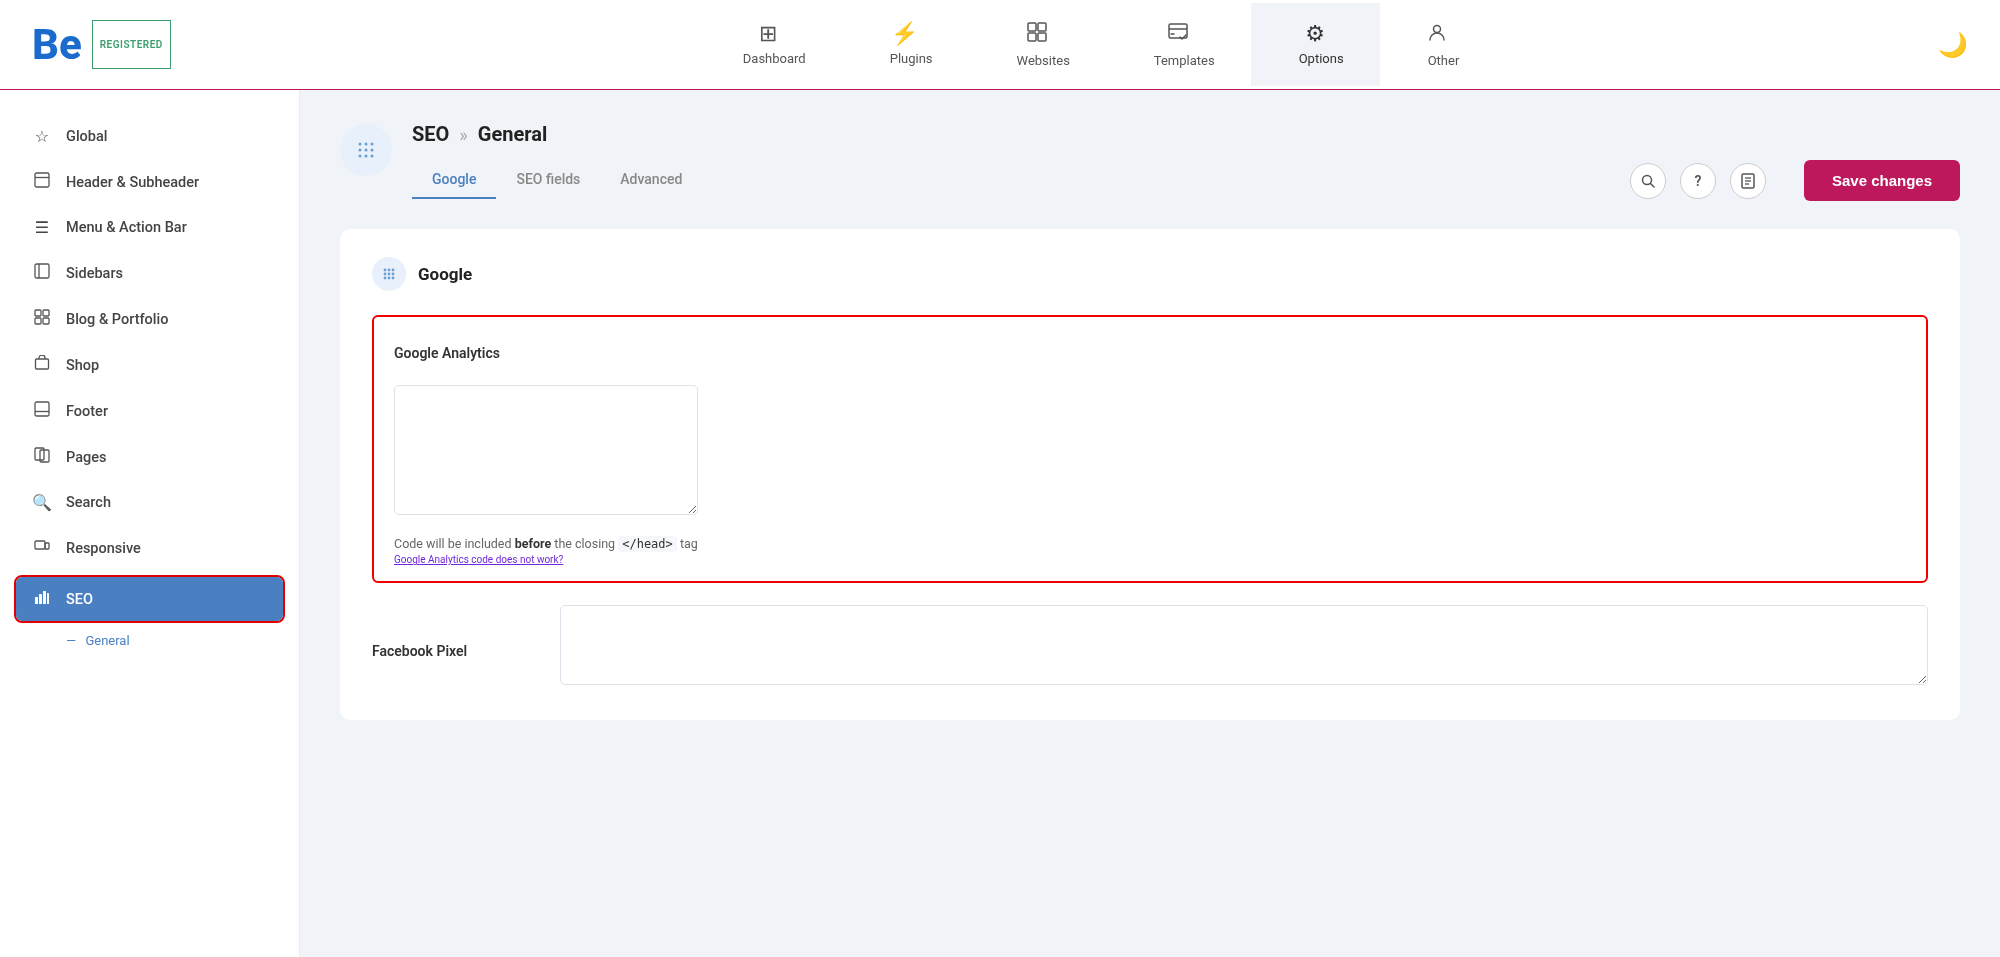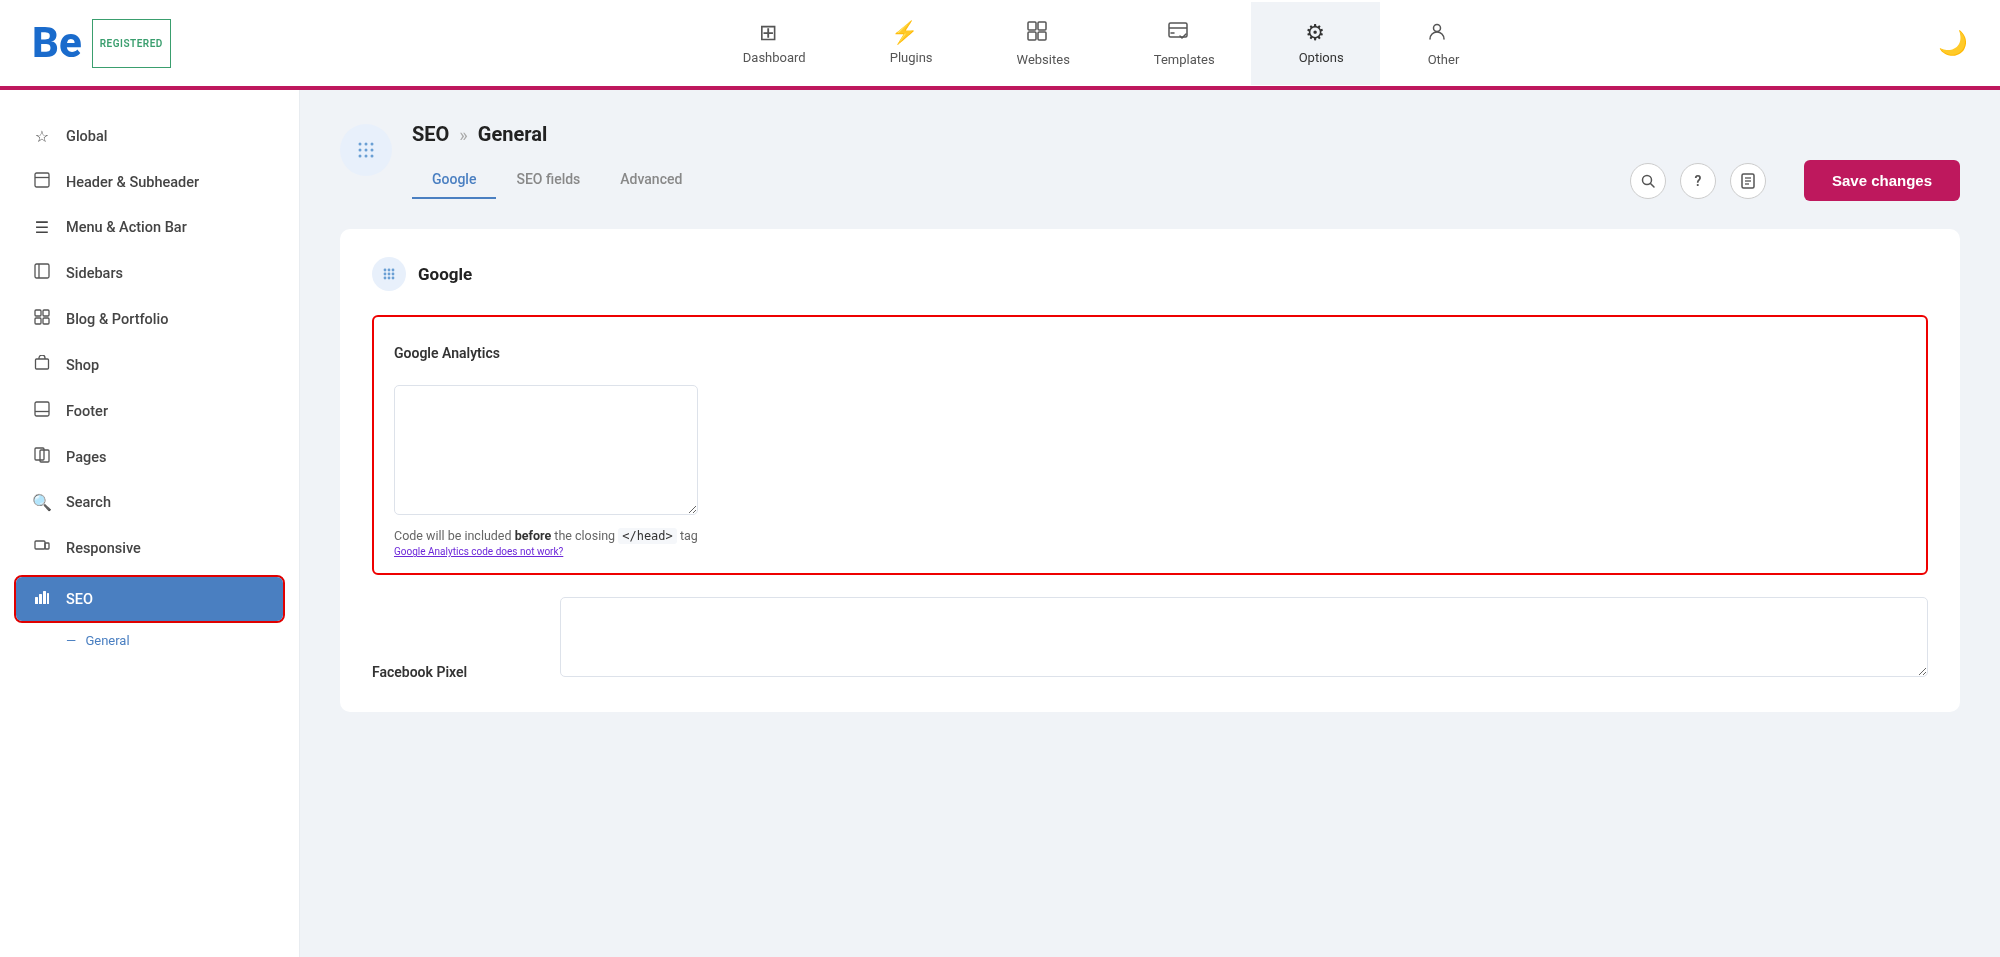--- a/index.html
+++ b/index.html
@@ -5,21 +5,21 @@
     * { box-sizing: border-box; margin: 0; padding: 0; }
     body { font-family: -apple-system, BlinkMacSystemFont, 'Segoe UI', Roboto, sans-serif; background: #f0f3f7; color: #333; font-size: 14px; }
 
     
     .top-nav {
       background: #fff;
       display: flex;
       align-items: center;
       padding: 0 32px;
       height: 90px;
-      border-bottom: 4px solid #be185d;
+      border-bottom: 1px solid #be185d;
       position: relative;
     }
     .logo-area {
       display: flex;
       align-items: center;
       gap: 10px;
       min-width: 220px;
     }
     .logo-text {
       font-size: 42px;
@@ -255,21 +255,21 @@
       border-radius: 5px;
       padding: 10px 12px;
       font-size: 13px;
       resize: vertical;
       outline: none;
       color: #333;
     }
     .field-hint {
       font-size: 12.5px;
       color: #666;
-      margin-top: 8px;
+      margin-top: 16px;
       line-height: 1.6;
     }
     .field-hint strong { color: #333; }
     .field-hint code {
       font-family: monospace;
       font-size: 12px;
       color: #333;
       background: #f5f7fa;
       padding: 1px 4px;
       border-radius: 3px;
@@ -277,21 +277,21 @@
     .field-link {
       color: #6d28d9;
       text-decoration: underline;
       cursor: pointer;
       font-size: 10px;
     }
 
     
     .field-row-plain {
       display: flex;
-      align-items: flex-end;
+      align-items: center;
       gap: 28px;
       padding: 4px 0;
     }
 
     
     .sidebar-item.active { margin: 2px 14px; padding: 12px 16px; }
   </style>
 </head>
 <body>
 

